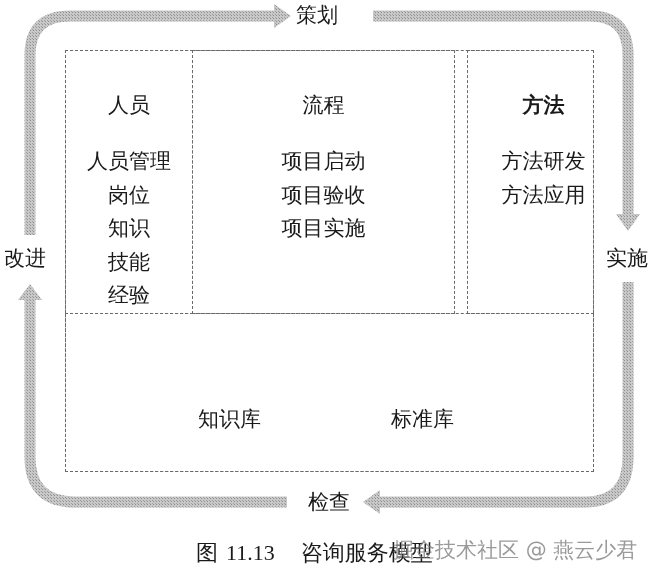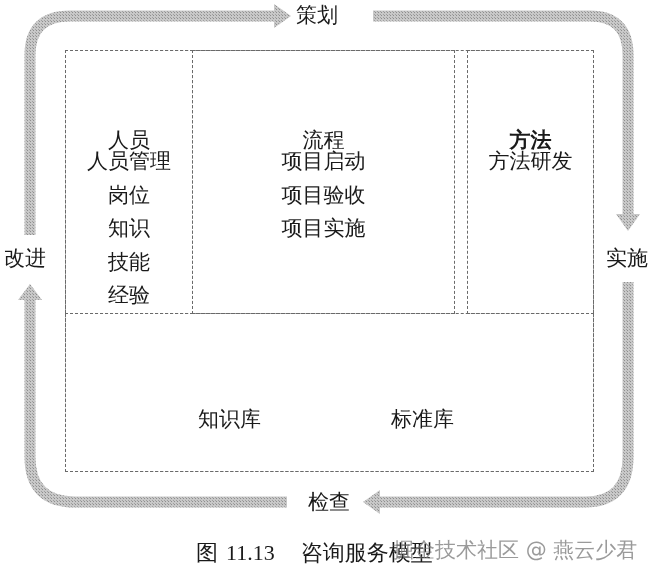--- a/index.html
+++ b/index.html
@@ -1,21 +1,21 @@
 <!DOCTYPE html>
 <html><head>
 <meta charset="utf-8">
 <style>
   html, body { margin: 0; padding: 0; background: #ffffff; }
   body { width: 664px; height: 580px; position: relative; overflow: hidden;
          font-family: "DejaVu Serif", "Liberation Serif", serif; color: #1a1a1a; }
   .cycle-svg { position: absolute; left: 0; top: 0; width: 664px; height: 580px; }
   .frame { position: absolute; border: 1px dashed #6a6a6a; box-sizing: border-box; }
   .label { position: absolute; font-size: 21px; white-space: nowrap; line-height: 1; }
-  .cell-title { position: absolute; font-size: 21px; text-align: center; width: 100%; margin-top: 35px; }
+  .cell-title { position: absolute; font-size: 21px; text-align: center; width: 100%; }
   .cell-list { position: absolute; width: 100%; text-align: center; font-size: 21px; line-height: 33.5px; }
   .bold { font-weight: bold; }
   .caption { position: absolute; left: 196px; top: 538px; font-size: 22px; white-space: nowrap; }
   .caption .num { font-family: "Liberation Serif", serif; margin: 0 26px 0 8px; }
   .watermark { position: absolute; left: 393px; top: 536px; font-size: 21px; color: rgba(120,120,120,0.75);
                font-family: "DejaVu Sans", sans-serif; white-space: nowrap; }
 </style>
 </head>
 <body>
 
@@ -65,24 +65,25 @@
 
 <div class="frame" style="left:192px; top:50px; width:263px; height:264px;">
   <div class="cell-title" style="top:40px;">流程</div>
   <div class="cell-list" style="top:94px;">
     <div>项目启动</div>
     <div>项目验收</div>
     <div>项目实施</div>
   </div>
 </div>
 
-<div class="frame" style="left:467px; top:50px; width:127px; height:264px;">
+<div class="frame" style="left:467px; top:50px; width:127px; height:264px;padding-left:13px;">
   <div class="cell-title bold" style="top:40px;">方法</div>
   <div class="cell-list" style="top:94px;">
     <div>方法研发</div>
+    <div>方法应用</div>
   </div>
 </div>
 
 <div class="frame" style="left:65px; top:313px; width:529px; height:159px;">
   <div class="label" style="left:132px; top:95px;">知识库</div>
   <div class="label" style="left:325px; top:95px;">标准库</div>
 </div>
 
 <div class="caption">
   <span>图</span><span class="num">11.13</span><span>咨询服务模型</span>

